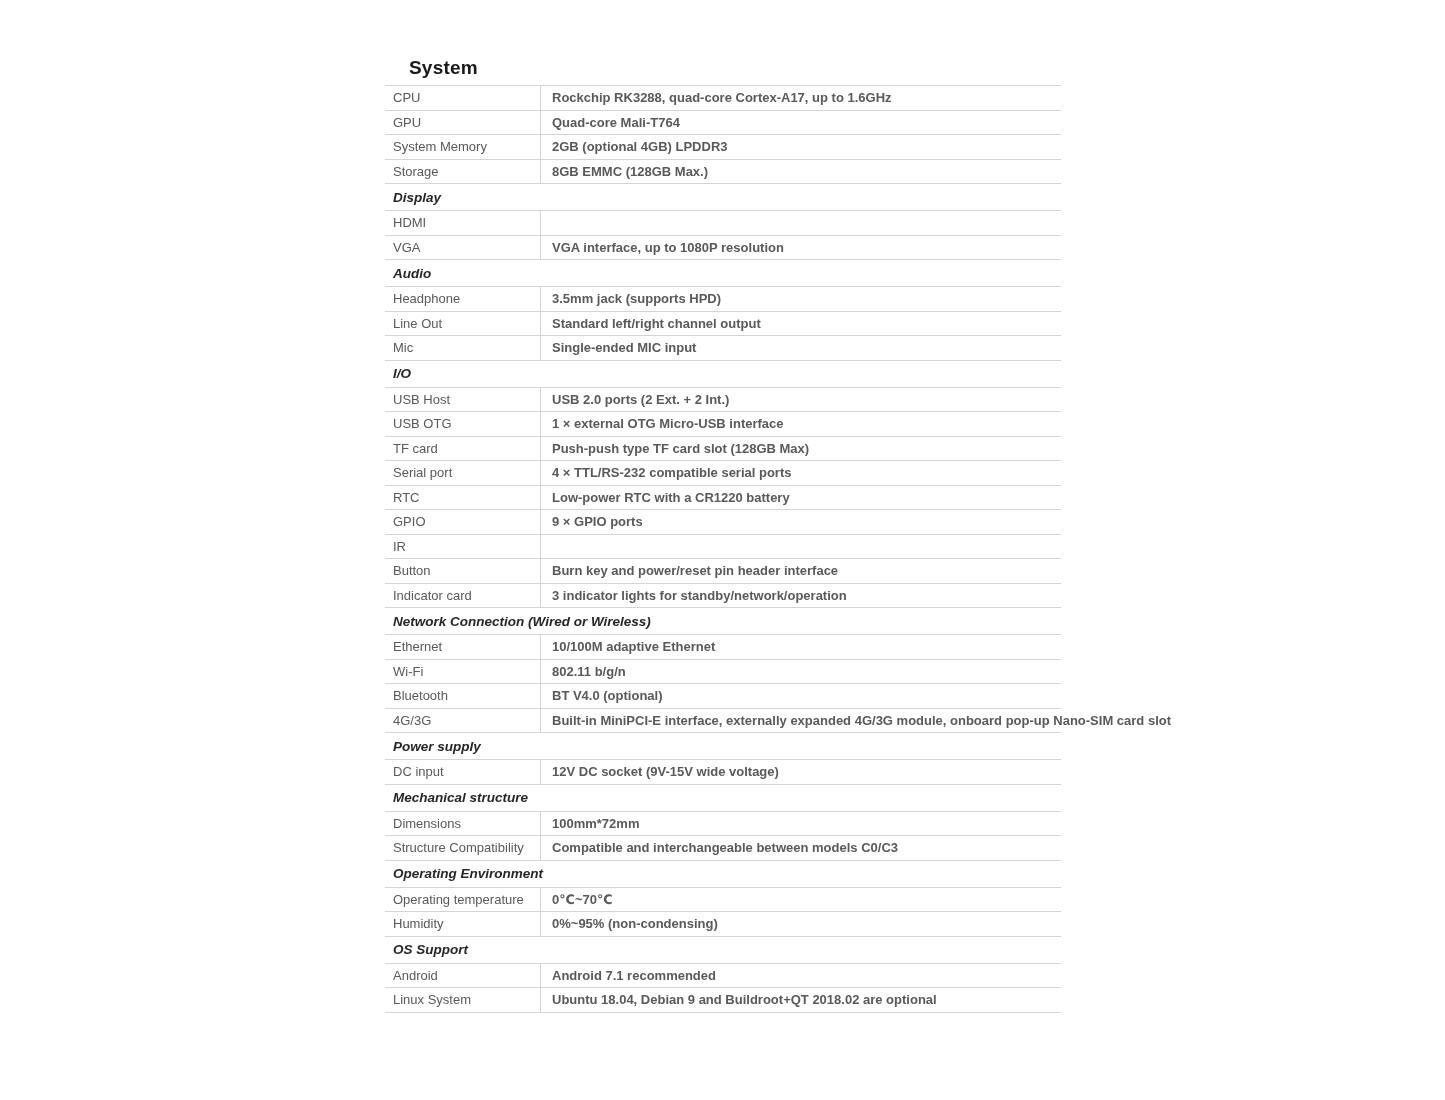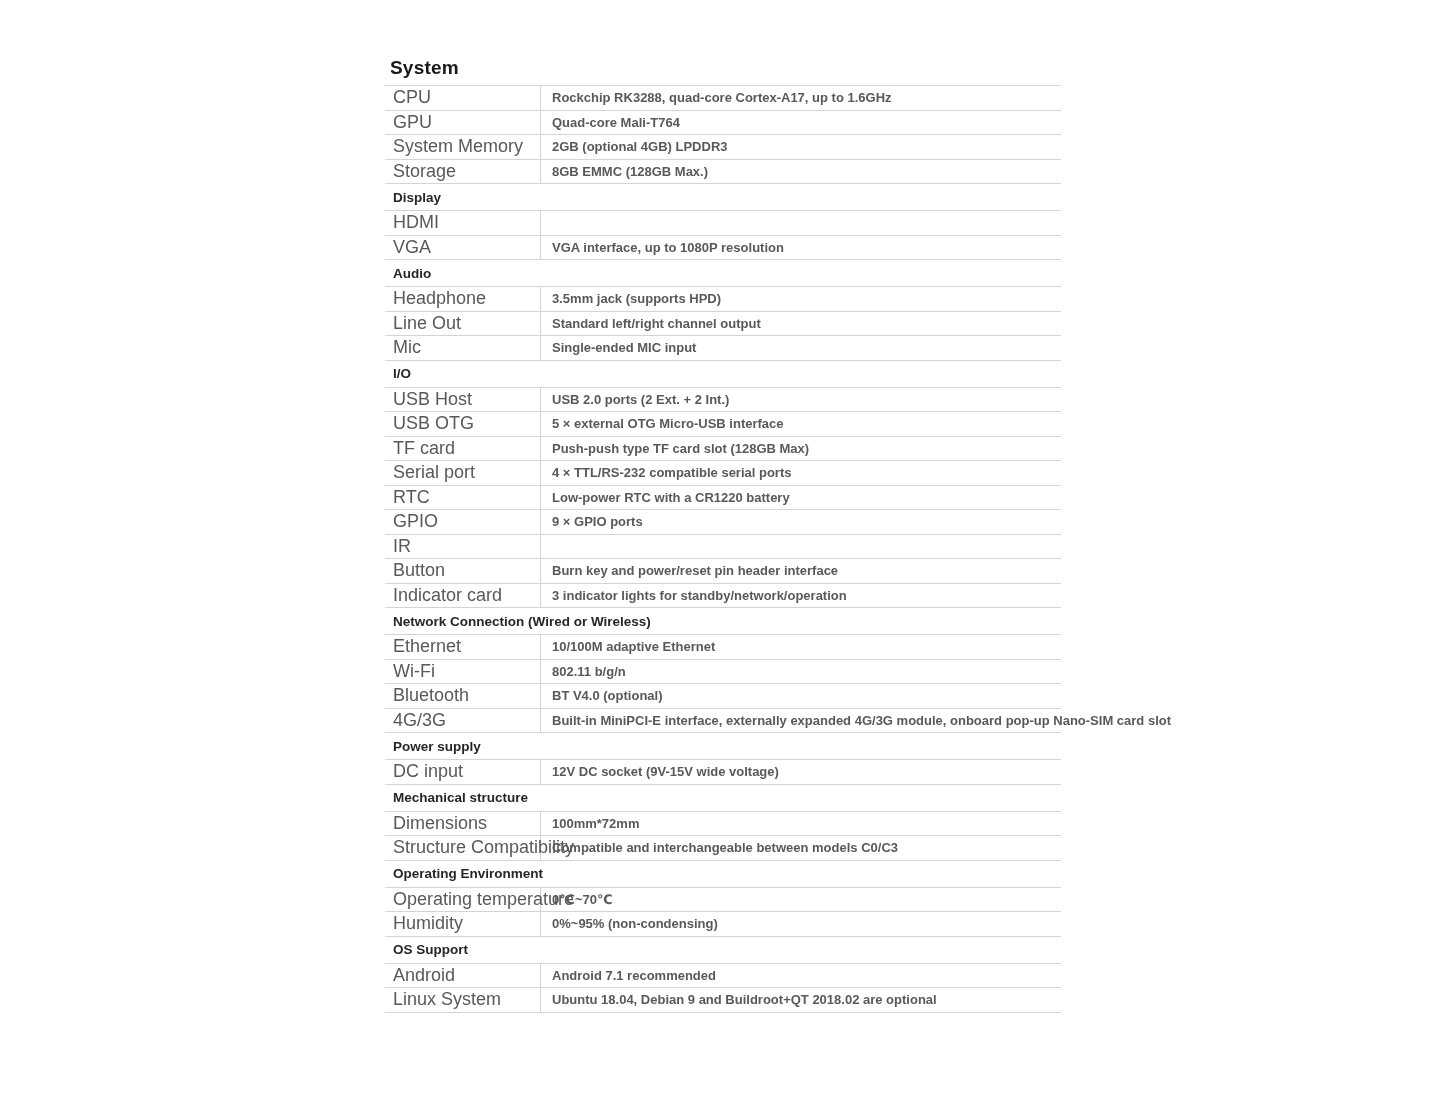--- a/index.html
+++ b/index.html
@@ -16,42 +16,42 @@
     position: absolute;
     left: 385px;
     top: 57px;
     width: 676px;
   }
   .page-title {
     font-size: 19px;
     line-height: 22px;
     font-weight: 700;
     color: var(--title-color, #1a1a1a);
-    margin: 0 0 6px 5px;
+    margin: 0 0 6px 24px;
     letter-spacing: 0.2px;
   }
   .spec-table {
     border-top: 1px solid var(--border-color, #d4d4d4);
     width: 100%;
   }
   .row {
     display: flex;
     align-items: stretch;
     border-bottom: 1px solid var(--border-color, #d4d4d4);
   }
   .data-row { height: 24.5px; }
-  .header-row { height: 27px; align-items: center; }
+  .header-row { height: 27px; align-items: center; font-style: italic; }
   .cell-label {
     width: 156px;
     flex: 0 0 156px;
     padding-left: 8px;
     border-right: 1px solid var(--border-color, #d4d4d4);
     display: flex;
     align-items: center;
-    font-size: 18px;
+    font-size: 13px;
     color: var(--text-color, #595959);
     white-space: nowrap;
     text-align: center;
   }
   .cell-value {
     flex: 1 1 auto;
     padding-left: 11px;
     display: flex;
     align-items: center;
     font-size: 13px;
@@ -130,21 +130,21 @@
     <div class="header-text">I/O</div>
   </div>
 
   <div class="row data-row">
     <div class="cell-label">USB Host</div>
     <div class="cell-value">USB 2.0 ports (2 Ext. + 2 Int.)</div>
   </div>
 
   <div class="row data-row">
     <div class="cell-label">USB OTG</div>
-    <div class="cell-value">5 × external OTG Micro-USB interface</div>
+    <div class="cell-value">1 × external OTG Micro-USB interface</div>
   </div>
 
   <div class="row data-row">
     <div class="cell-label">TF card</div>
     <div class="cell-value">Push-push type TF card slot (128GB Max)</div>
   </div>
 
   <div class="row data-row">
     <div class="cell-label">Serial port</div>
     <div class="cell-value">4 × TTL/RS-232 compatible serial ports</div>

